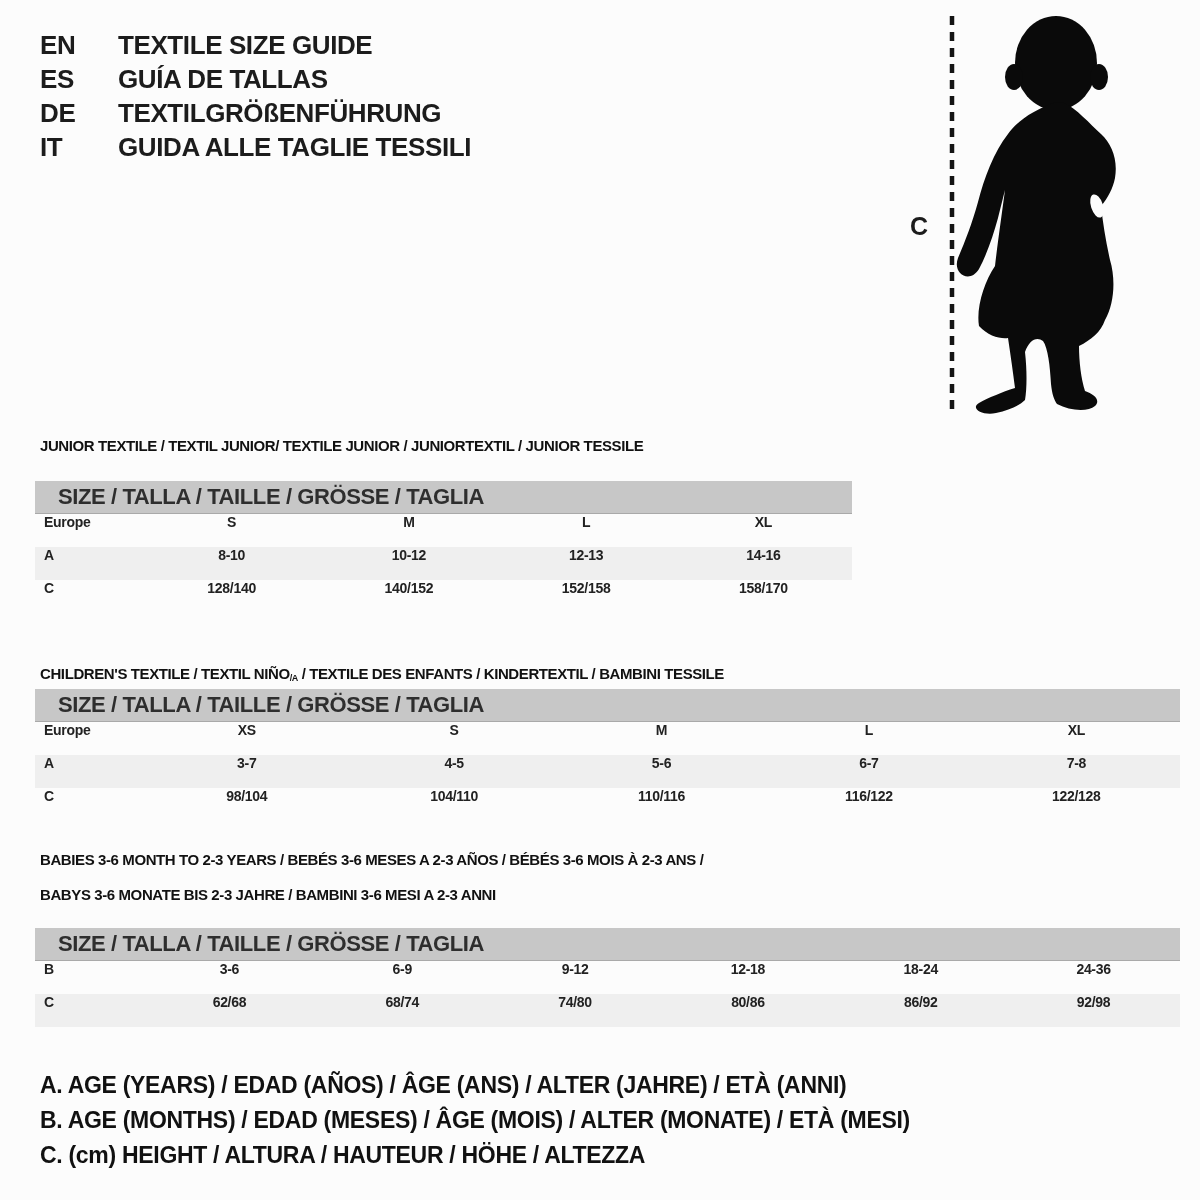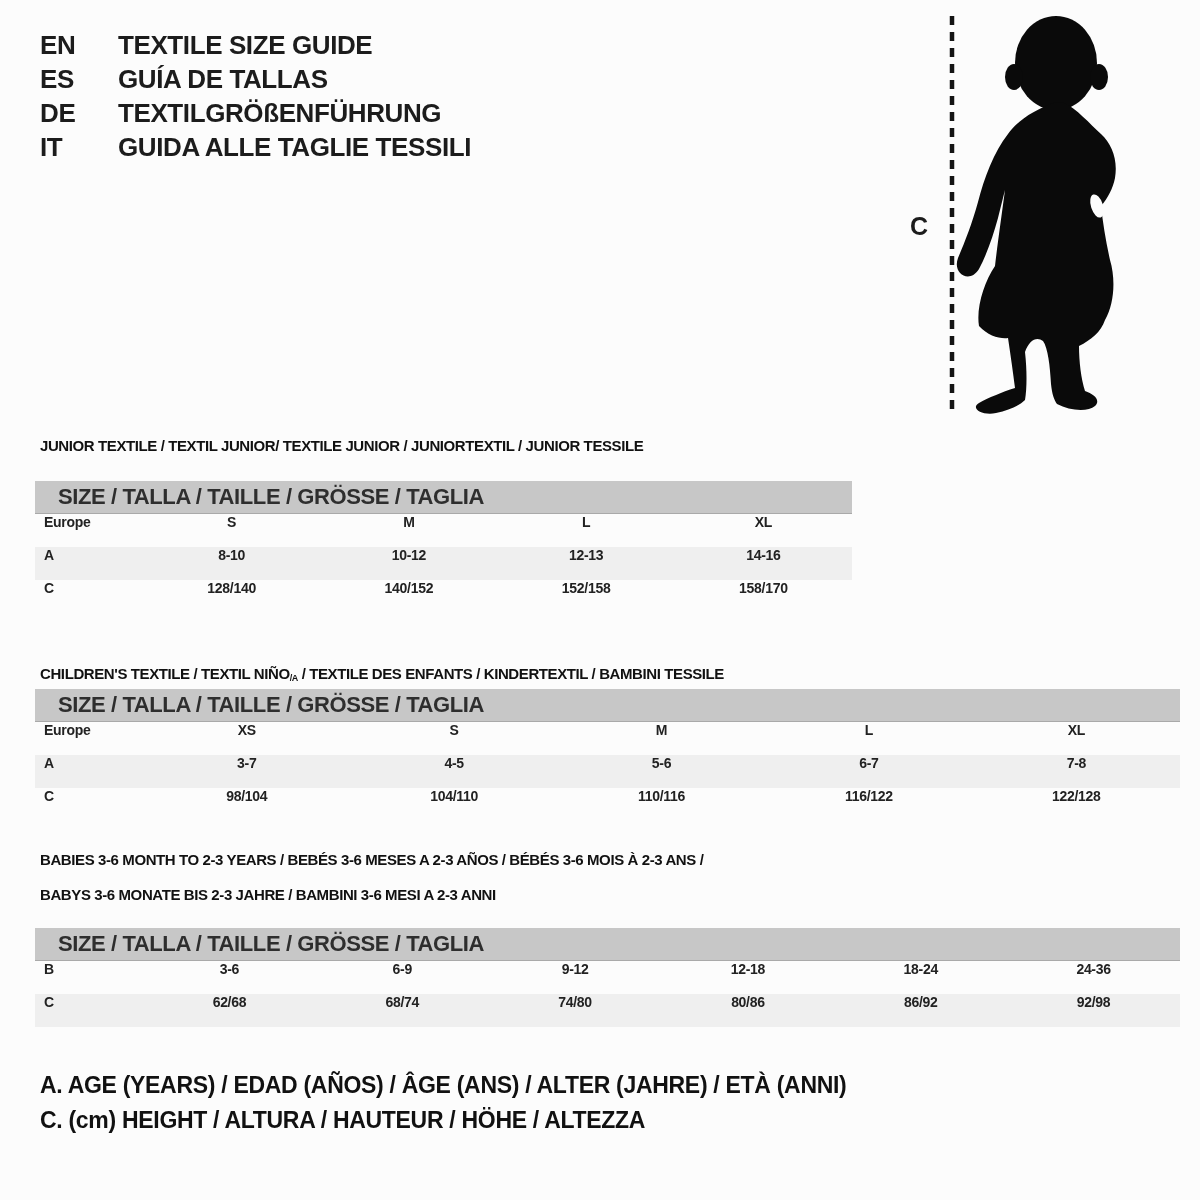--- a/index.html
+++ b/index.html
@@ -183,14 +183,15 @@
     <span class="tcell">68/74</span>
     <span class="tcell">74/80</span>
     <span class="tcell">80/86</span>
     <span class="tcell">86/92</span>
     <span class="tcell">92/98</span>
   </div>
 </div>
 
 <div class="abs legend-block">
   <div class="legend-line">A. AGE (YEARS) / EDAD (AÑOS) / ÂGE (ANS) / ALTER (JAHRE) / ETÀ (ANNI)</div>
+  <div class="legend-line">B. AGE (MONTHS) / EDAD (MESES) / ÂGE (MOIS) / ALTER (MONATE) / ETÀ (MESI)</div>
   <div class="legend-line">C. (cm) HEIGHT / ALTURA / HAUTEUR / HÖHE / ALTEZZA</div>
 </div>
 
 </body></html>

